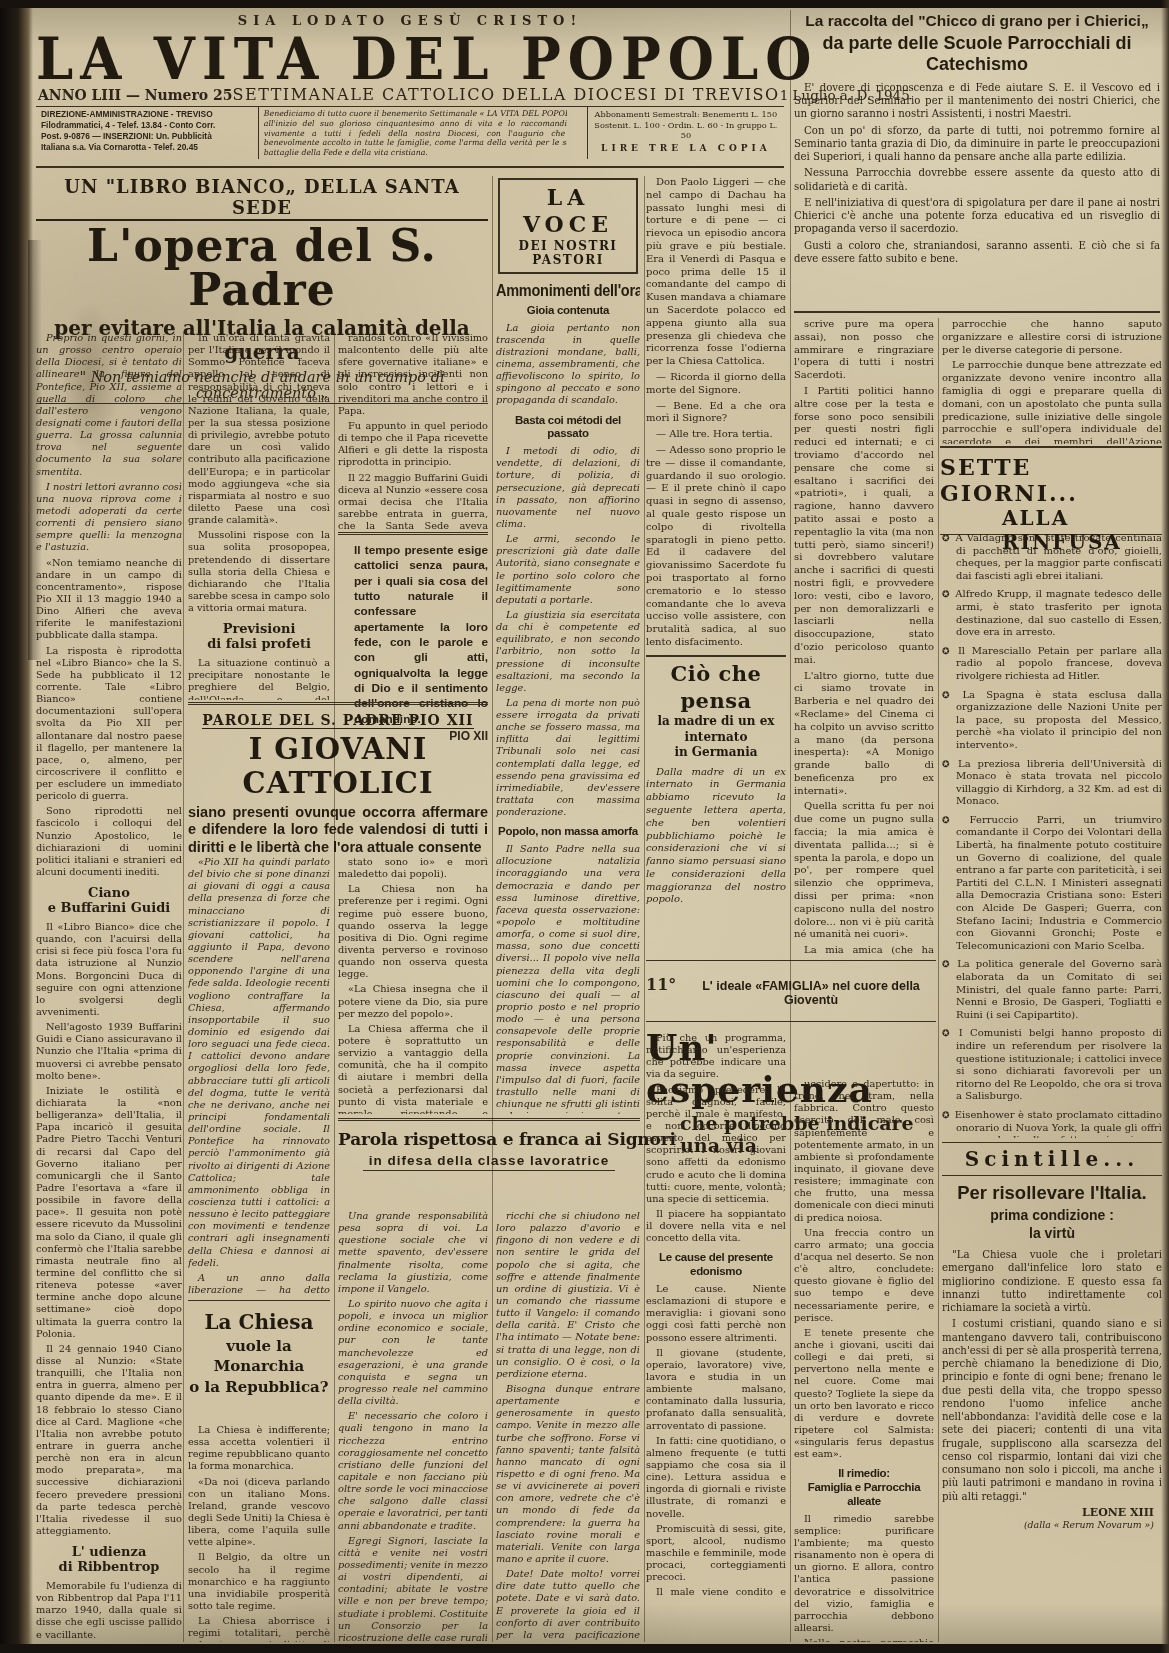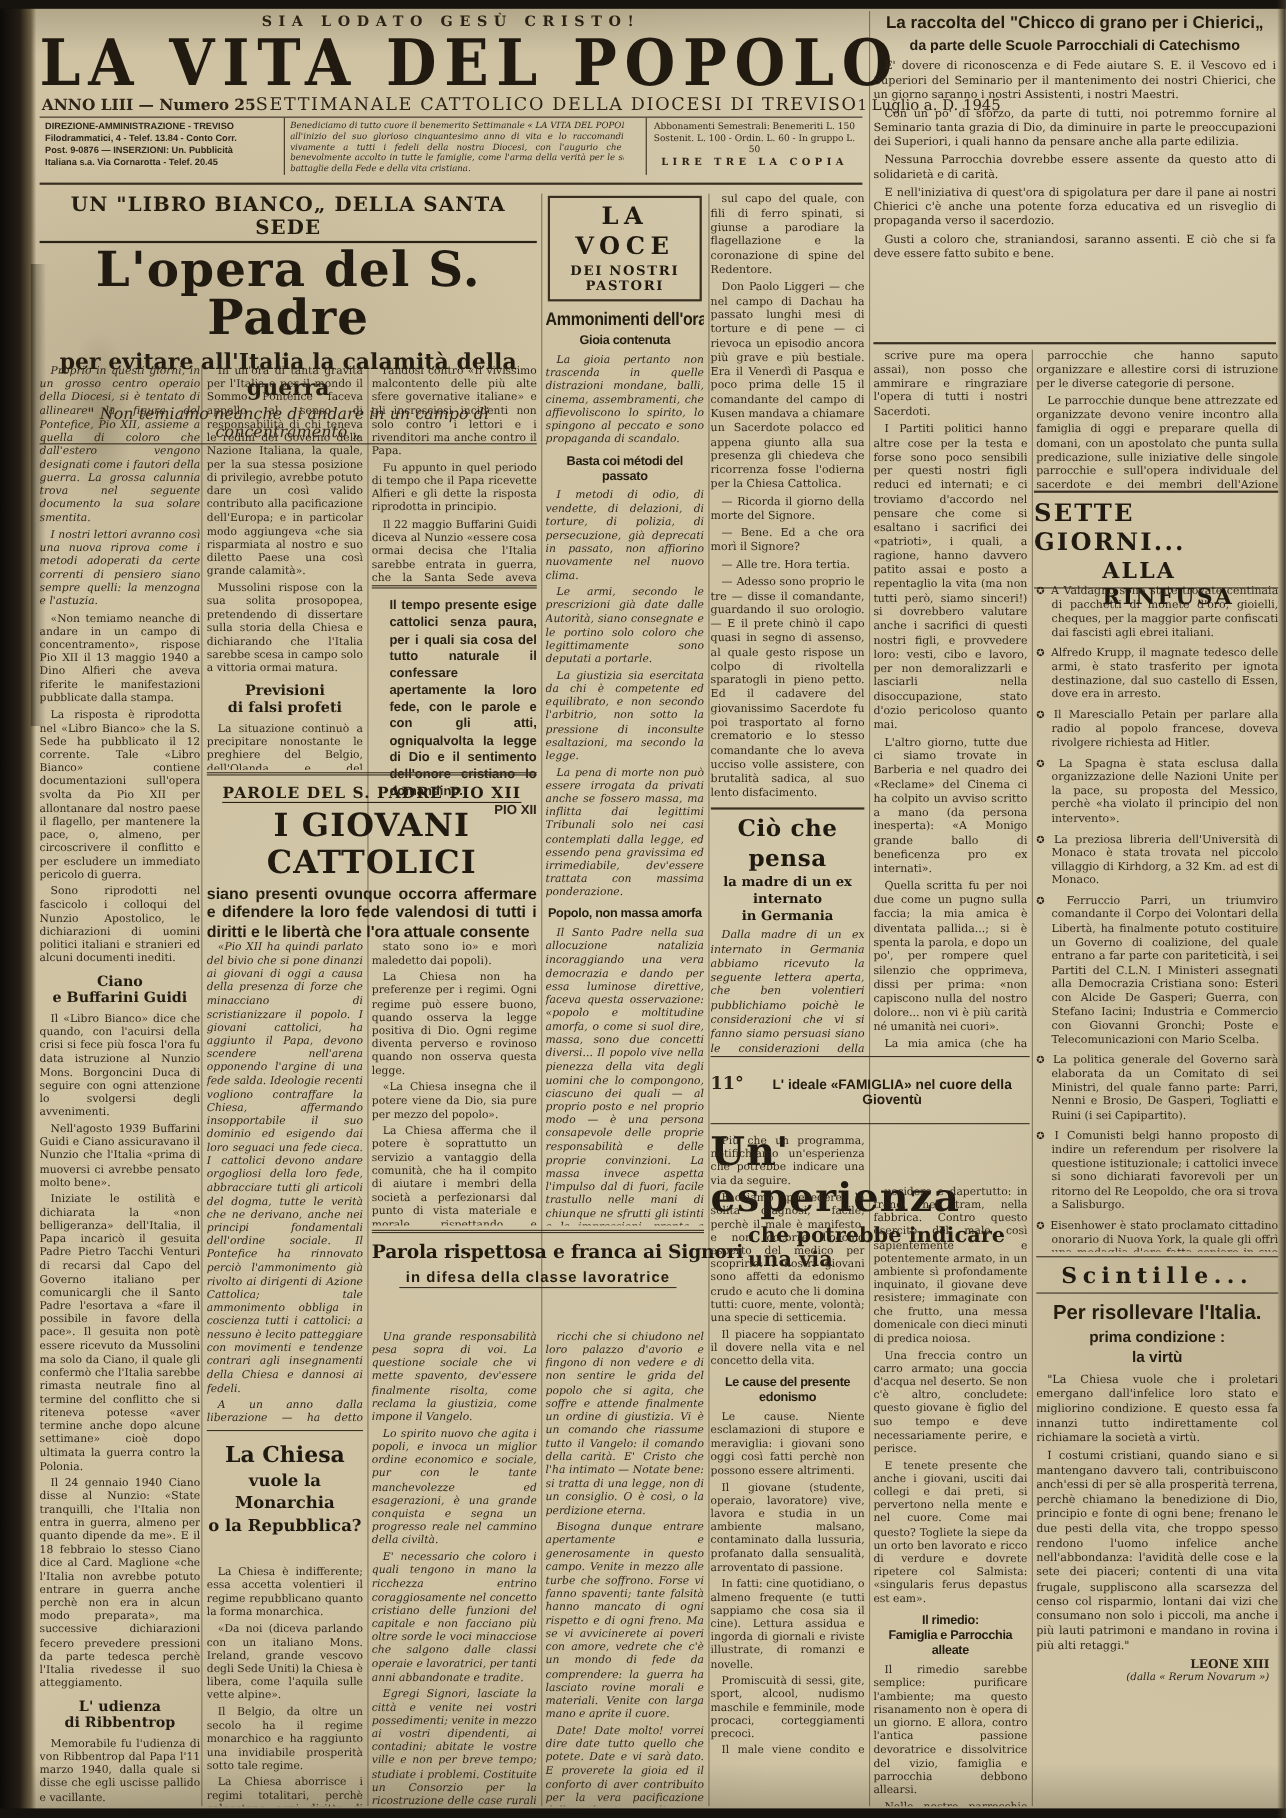--- a/index.html
+++ b/index.html
@@ -35,21 +35,21 @@
   .mcell+.mcell{border-left:1px solid #3a3022;}
   .direzione{width:206px;font-family:"Liberation Sans",sans-serif;font-weight:bold;font-size:8.4px;line-height:1.3;white-space:pre-line;}
   .bened{width:320px;font-style:italic;font-size:7.8px;line-height:1.25;text-align:justify;}
   .bene-meta{display:flex;justify-content:space-between;font-size:7.8px;margin-top:1px;}
   .abbo{width:200px;font-size:8.2px;line-height:1.3;text-align:center;}
   .copyprice{font-weight:bold;letter-spacing:4px;font-size:9px;margin:2px 0;}
 
   
   .chicco{left:794px;top:12px;width:366px;height:299px;border-bottom:2px solid #3a3022;overflow:hidden;}
   .chicco-title{font-family:"Liberation Sans",sans-serif;font-weight:bold;font-size:15.5px;line-height:1.15;text-align:center;color:#241d10;}
-  .chicco-sub{font-family:"Liberation Sans",sans-serif;font-weight:bold;font-size:13px;text-align:center;margin:3px 0 6px;color:#241d10;}
+  .chicco-sub{font-family:"Liberation Sans",sans-serif;font-weight:bold;font-size:18px;text-align:center;margin:3px 0 6px;color:#241d10;}
 
   
   .body{font-size:9.8px;line-height:1.24;text-align:justify;overflow:hidden;}
   .body p{margin:0 0 3px;text-indent:10px;}
   .it{font-style:italic;}
   .colsub{font-weight:bold;text-align:center;white-space:pre-line;font-size:13px;line-height:1.15;margin:8px 0 5px;color:#241d10;}
   .colsub-sans{font-family:"Liberation Sans",sans-serif;font-weight:bold;text-align:center;white-space:pre-line;font-size:11.5px;letter-spacing:-.3px;line-height:1.2;margin:7px 0 4px;color:#241d10;}
   .sig{font-weight:bold;text-align:right;font-size:10px;padding-right:8px;}
 
   
@@ -297,21 +297,20 @@
       </div>
     <div class="colsub-sans">Popolo, non massa amorfa</div>
     <div class="it">
         <p>Il Santo Padre nella sua allocuzione natalizia incoraggiando una vera democrazia e dando per essa luminose direttive, faceva questa osservazione: «popolo e moltitudine amorfa, o come si suol dire, massa, sono due concetti diversi... Il popolo vive nella pienezza della vita degli uomini che lo compongono, ciascuno dei quali — al proprio posto e nel proprio modo — è una persona consapevole delle proprie responsabilità e delle proprie convinzioni. La massa invece aspetta l'impulso dal di fuori, facile trastullo nelle mani di chiunque ne sfrutti gli istinti e le impressioni, pronta a seguire, a volta a volta, oggi questa, domani quell'altra bandiera».</p>
       </div>
 
   </div>
 
   <div class="abs body" style="left:646px;top:176px;width:140px;height:782px;font-size:10px;line-height:1.28;">
     <div>
-        <p>sul capo del quale, con fili di ferro spinati, si giunse a parodiare la flagellazione e la coronazione di spine del Redentore.</p>
         <p>Don Paolo Liggeri — che nel campo di Dachau ha passato lunghi mesi di torture e di pene — ci rievoca un episodio ancora più grave e più bestiale. Era il Venerdì di Pasqua e poco prima delle 15 il comandante del campo di Kusen mandava a chiamare un Sacerdote polacco ed appena giunto alla sua presenza gli chiedeva che ricorrenza fosse l'odierna per la Chiesa Cattolica.</p>
         <p>— Ricorda il giorno della morte del Signore.</p>
         <p>— Bene. Ed a che ora morì il Signore?</p>
         <p>— Alle tre. Hora tertia.</p>
         <p>— Adesso sono proprio le tre — disse il comandante, guardando il suo orologio. — E il prete chinò il capo quasi in segno di assenso, al quale gesto rispose un colpo di rivoltella sparatogli in pieno petto. Ed il cadavere del giovanissimo Sacerdote fu poi trasportato al forno crematorio e lo stesso comandante che lo aveva ucciso volle assistere, con brutalità sadica, al suo lento disfacimento.</p>
       </div>
     <div class="cio">
       <div class="cio1">Ciò che pensa</div>
       <div class="cio2">la madre di un ex internato</div>
       <div class="cio2">in Germania</div>

